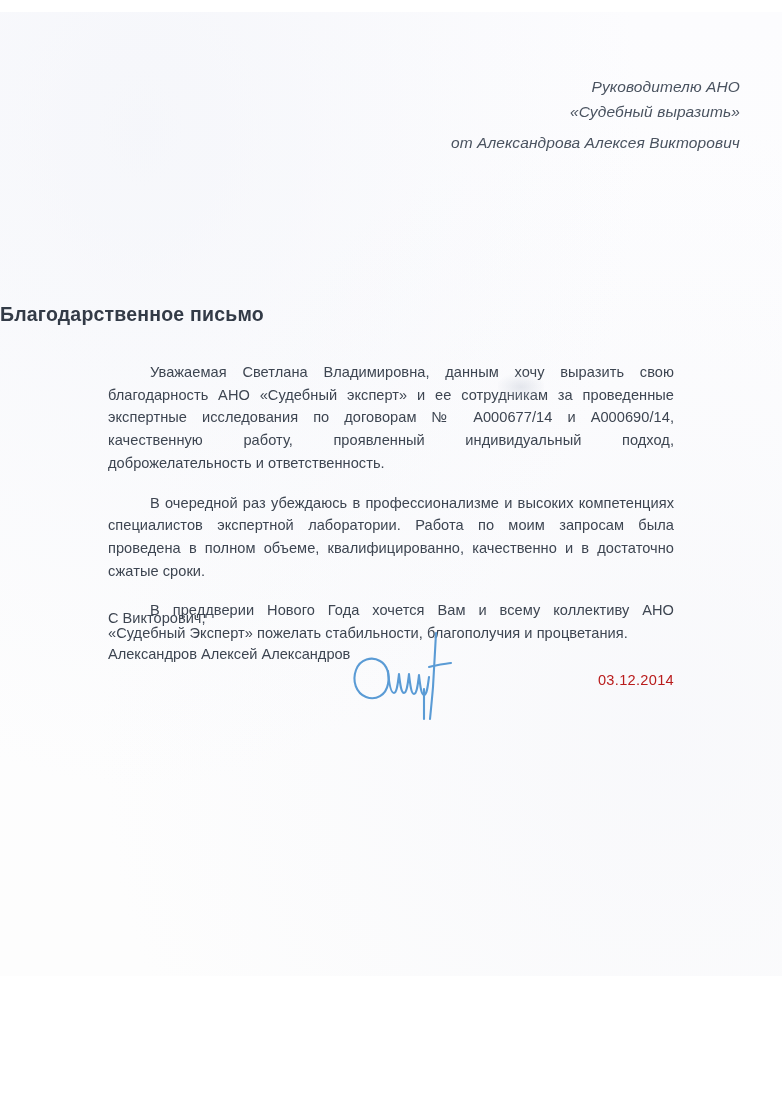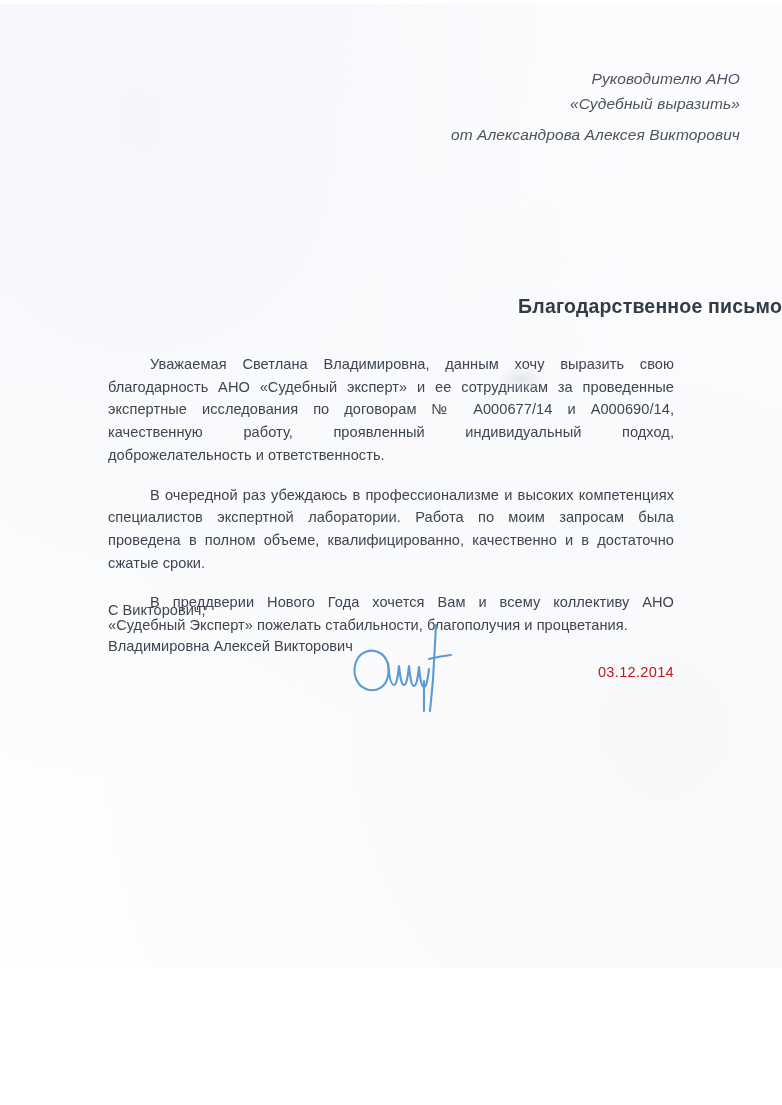--- a/index.html
+++ b/index.html
@@ -10,21 +10,21 @@
   }
   body {
     font-family: "Liberation Sans", "DejaVu Sans", sans-serif;
     color: #3c4450;
   }
 
   .page {
     position: relative;
     width: 782px;
     height: 964px;
-    margin: 4px auto;
+    margin: 12px auto;
     background: #fdfdfe;
     overflow: hidden;
     box-sizing: border-box;
   }
 
   
   .paper-texture {
     position: absolute;
     inset: 0;
     background:
@@ -50,21 +50,21 @@
   .addressee .line-from {
     margin-top: 6px;
   }
 
   
   .doc-title {
     position: absolute;
     top: 291px;
     left: 0;
     right: 0;
-    text-align: right;
+    text-align: left;
     font-size: 19.5px;
     font-weight: bold;
     color: #333b47;
     letter-spacing: 0.2px;
   }
 
   
   .body-block {
     position: absolute;
     top: 349px;
@@ -154,21 +154,21 @@
     <p class="para">Уважаемая Светлана Владимировна, данным хочу выразить свою благодарность АНО «Судебный эксперт» и ее сотрудникам за проведенные экспертные исследования по договорам № А000677/14 и А000690/14, качественную работу, проявленный индивидуальный подход, доброжелательность и ответственность.</p>
     <p class="para">В очередной раз убеждаюсь в профессионализме и высоких компетенциях специалистов экспертной лаборатории. Работа по моим запросам была проведена в полном объеме, квалифицированно, качественно и в достаточно сжатые сроки.</p>
     <p class="para">В преддверии Нового Года хочется Вам и всему коллективу АНО «Судебный Эксперт» пожелать стабильности, благополучия и процветания.</p>
   </div>
 
   <div class="smudge"></div>
 
   <div class="sign-block">
     <div class="sign-regards">С Викторович,</div>
     <div class="sign-row">
-      <div class="sign-name">Владимировна Алексей Викторович</div>
+      <div class="sign-name">Александров Алексей Александров</div>
       <div class="date">03.12.2014</div>
 
       <div class="signature-mark">
         <svg viewBox="0 0 130 96" width="130" height="96" fill="none" aria-hidden="true">
           <g stroke="#5a9bd5" stroke-width="2.1" stroke-linecap="round" stroke-linejoin="round" fill="none">
 
             <path d="M30 34 C22 29, 10 32, 6 43 C2 54, 6 66, 16 70 C26 74, 36 68, 38 57 C40 47, 37 38, 30 34 Z"></path>
 
             <path d="M38 44 C39 56, 41 66, 44 66 C47 66, 48 55, 49 47 C50 56, 51 66, 54 66 C57 66, 58 55, 59 47 C60 56, 61 67, 64 67 C67 67, 68 56, 69 48 C70 57, 71 68, 74 68 C77 68, 78 58, 79 50"></path>
 

